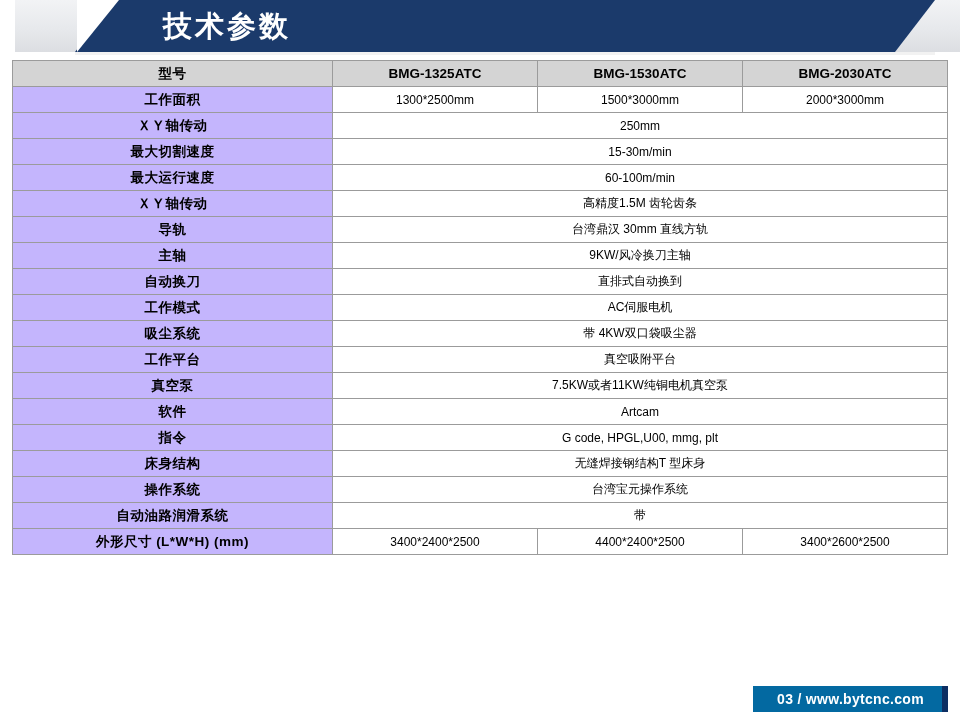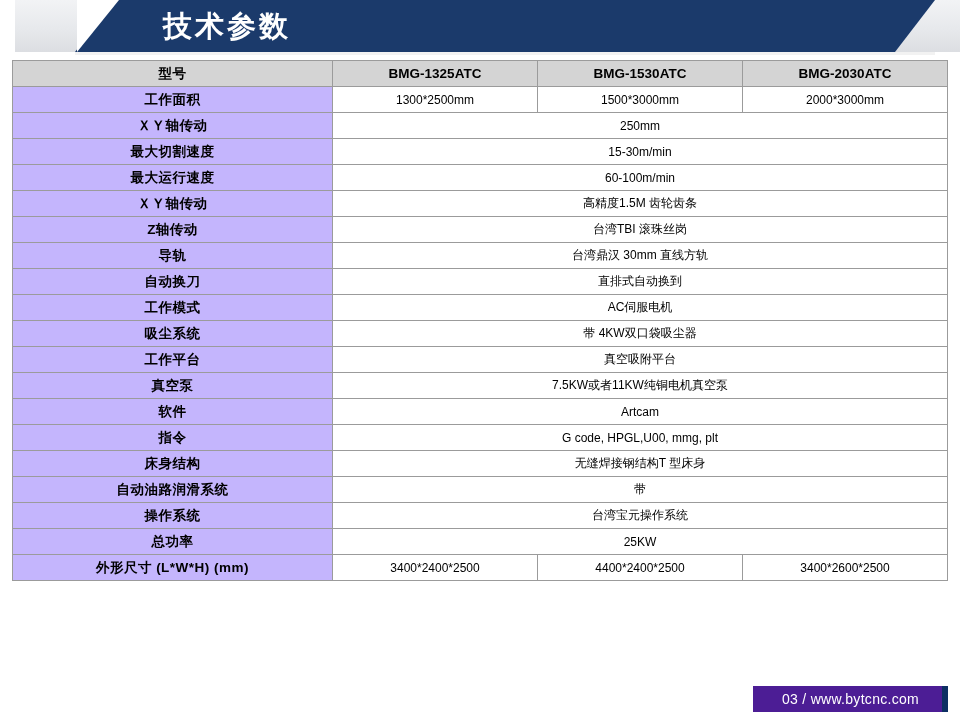--- a/index.html
+++ b/index.html
@@ -115,28 +115,28 @@
     font-size: 13.5px;
   }
 
   
   .footer {
     position: absolute;
     right: 12px;
     bottom: 8px;
     height: 26px;
     min-width: 195px;
-    background: #4c1d95;
+    background: #0369a1;
     color: #ffffff;
     display: flex;
     align-items: center;
     justify-content: center;
     padding: 0 14px;
     font-size: 14px;
-    font-weight: normal;
+    font-weight: bold;
     letter-spacing: 0.3px;
     box-sizing: border-box;
   }
   .footer-accent {
     position: absolute;
     right: 12px;
     bottom: 8px;
     width: 6px;
     height: 26px;
     background: #0d2f63;
@@ -184,28 +184,28 @@
         </tr>
         <tr>
           <td class="label">最大运行速度</td>
           <td class="value" colspan="3">60-100m/min</td>
         </tr>
         <tr>
           <td class="label">ＸＹ轴传动</td>
           <td class="value" colspan="3">高精度1.5M 齿轮齿条</td>
         </tr>
         <tr>
-          <td class="label">Z轴传动</td>
-          <td class="value" colspan="3">台湾TBI 滚珠丝岗</td>
-        </tr>
-        <tr>
           <td class="label">导轨</td>
           <td class="value" colspan="3">台湾鼎汉 30mm 直线方轨</td>
         </tr>
         <tr>
+          <td class="label">主轴</td>
+          <td class="value" colspan="3">9KW/风冷换刀主轴</td>
+        </tr>
+        <tr>
           <td class="label">自动换刀</td>
           <td class="value" colspan="3">直排式自动换到</td>
         </tr>
         <tr>
           <td class="label">工作模式</td>
           <td class="value" colspan="3">AC伺服电机</td>
         </tr>
         <tr>
           <td class="label">吸尘系统</td>
           <td class="value" colspan="3">带 4KW双口袋吸尘器</td>
@@ -224,30 +224,26 @@
         </tr>
         <tr>
           <td class="label">指令</td>
           <td class="value" colspan="3">G code, HPGL,U00, mmg, plt</td>
         </tr>
         <tr>
           <td class="label">床身结构</td>
           <td class="value" colspan="3">无缝焊接钢结构T 型床身</td>
         </tr>
         <tr>
+          <td class="label">操作系统</td>
+          <td class="value" colspan="3">台湾宝元操作系统</td>
+        </tr>
+        <tr>
           <td class="label">自动油路润滑系统</td>
           <td class="value" colspan="3">带</td>
-        </tr>
-        <tr>
-          <td class="label">操作系统</td>
-          <td class="value" colspan="3">台湾宝元操作系统</td>
-        </tr>
-        <tr>
-          <td class="label">总功率</td>
-          <td class="value" colspan="3">25KW</td>
         </tr>
         <tr>
           <td class="label">外形尺寸 (L*W*H) (mm)</td>
           <td class="value">3400*2400*2500</td>
           <td class="value">4400*2400*2500</td>
           <td class="value">3400*2600*2500</td>
         </tr>
       </tbody>
   </table>
 </div>

